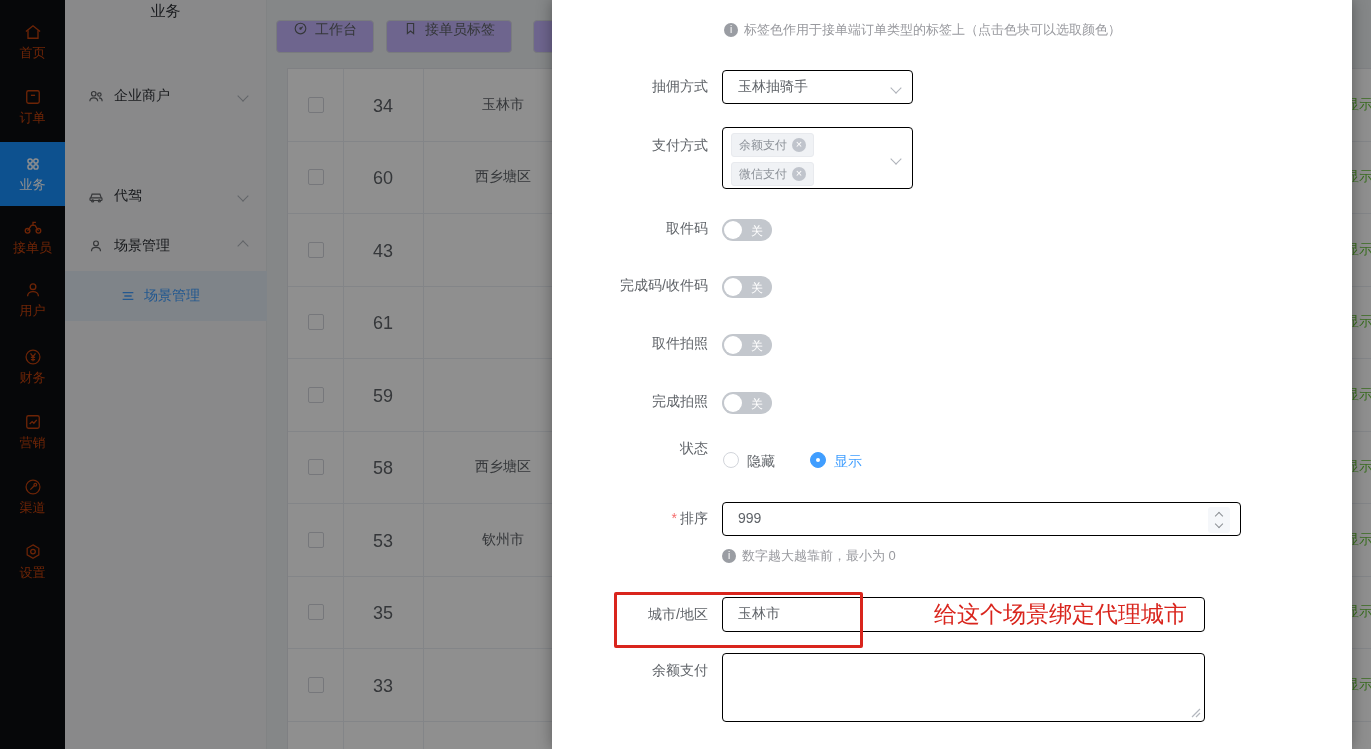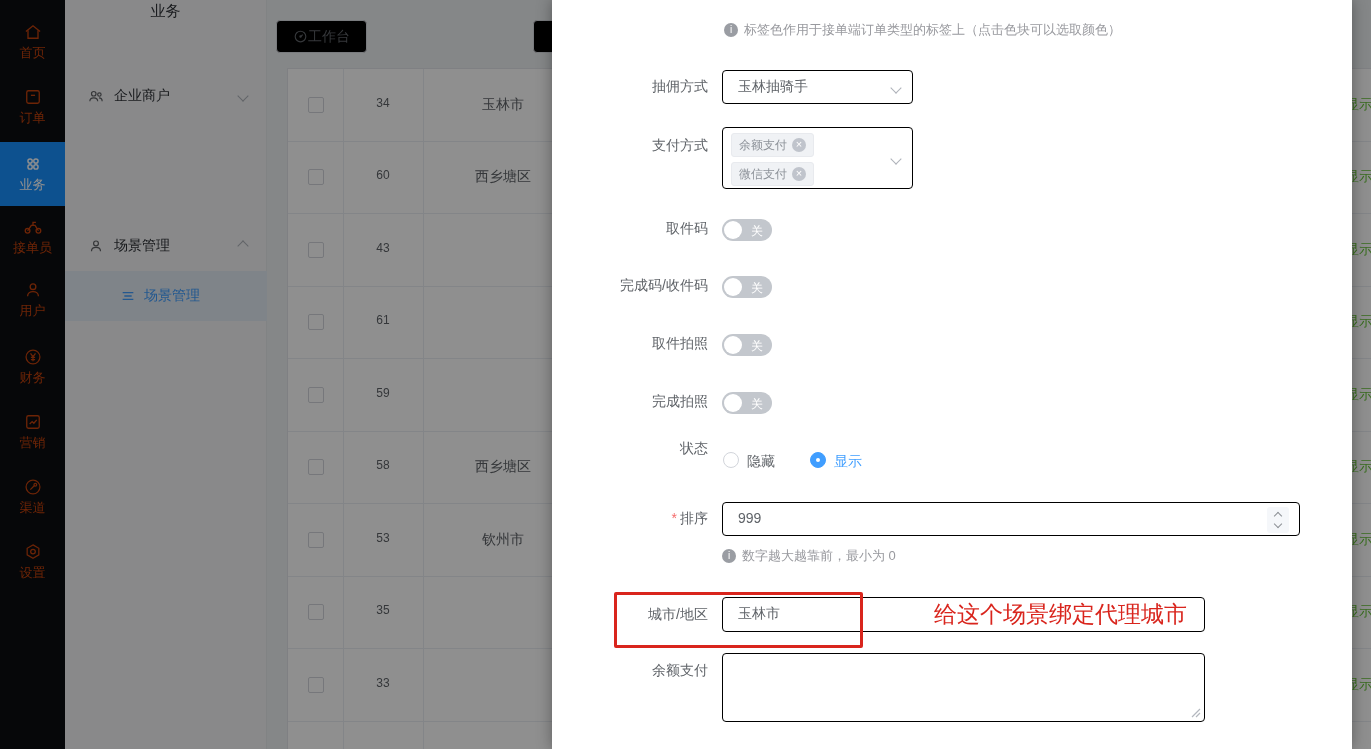--- a/index.html
+++ b/index.html
@@ -22,30 +22,30 @@
   .n2chev{position:absolute;right:20px}
   .n2sub{position:absolute;top:271px;left:0;width:202px;height:50px;background:#e2ebf5;display:flex;align-items:center;font-size:14px;color:var(--accent);cursor:pointer}
   .n2sub .ni{width:16px;height:16px;margin:0 8px 0 55px;color:var(--accent)}
 
   
   .chev{display:inline-block;width:7px;height:7px;border-right:1.5px solid #aeb2b9;border-bottom:1.5px solid #aeb2b9;transform:rotate(45deg)}
   .chev.up{transform:rotate(-135deg)}
   .chev.sm{width:5px;height:5px;border-color:#8d9095}
 
   
-  .btn{position:absolute;top:20px;height:33px;background:#000000;border:1px solid #d8dbe0;border-radius:4px;
-       display:flex;align-items:center;padding:0 16px;font-size:14px;color:#5f6368;box-sizing:border-box;cursor:pointer;z-index:1}
+  .btn{position:absolute;top:20px;height:33px;background:#c4b5fd;border:1px solid #d8dbe0;border-radius:4px;
+       display:flex;align-items:flex-start;gap:7px;padding:0 16px;font-size:14px;color:#5f6368;box-sizing:border-box;cursor:pointer;z-index:1}
   .btn .bi{width:15px;height:15px;color:#5f6368}
 
   
   .tbl{position:absolute;left:287px;top:68px;right:0;bottom:0;background:#fff;border-top:1px solid #e2e5ea;border-left:1px solid #e2e5ea;z-index:1}
   .vline{position:absolute;top:0;bottom:0;width:1px;background:#eaedf2}
   .trow{position:absolute;left:0;width:1084px;height:73px;border-bottom:1px solid #eaedf2;box-sizing:border-box}
   .cb{position:absolute;left:20px;top:50%;margin-top:-8px;width:14px;height:14px;border:1px solid #d2d5db;border-radius:2px;background:#fff;cursor:pointer}
-  .tid{position:absolute;left:55px;width:80px;top:50%;margin-top:-9px;text-align:center;font-size:12px}
+  .tid{position:absolute;left:55px;width:80px;top:50%;margin-top:-9px;text-align:center;font-size:18px}
   .tcity{position:absolute;left:135px;width:160px;top:50%;margin-top:-9px;text-align:center;font-size:14px}
   .tstatus{position:absolute;left:1057px;top:50%;margin-top:-9px;font-size:14px;color:var(--success);white-space:nowrap}
 
   
   .mask{position:absolute;inset:0;background:rgba(0,0,0,0.44);z-index:5}
 
   
   .drawer{position:absolute;left:552px;top:0;width:800px;height:100%;background:#fff;z-index:10;box-shadow:0 0 14px rgba(0,0,0,.35)}
   .note{position:absolute;left:172px;top:21px;display:flex;align-items:center;gap:6px;font-size:13px;color:#98999e}
   .icircle{flex:0 0 auto;width:14px;height:14px;border-radius:50%;background:#9a9da3;color:#fff;font-size:10px;line-height:14px;text-align:center}
@@ -153,20 +153,30 @@
     <div class="n2item" style="top:71px">
       <svg class="ni" viewBox="0 0 24 24" fill="none" stroke="currentColor" stroke-width="1.6">
           <circle cx="9" cy="9" r="3"></circle>
           <path d="M3.8 19c0-3 2.4-4.6 5.2-4.6s5.2 1.6 5.2 4.6"></path>
           <circle cx="16.5" cy="10" r="2.3"></circle>
           <path d="M16 14.6c2.6.2 4.2 1.8 4.2 4.4"></path>
         </svg>
       <span>企业商户</span>
       <span class="chev n2chev"></span>
     </div>
+    <div class="n2item" style="top:171px">
+      <svg class="ni" viewBox="0 0 24 24" fill="none" stroke="currentColor" stroke-width="1.6">
+          <path d="M5 14.5 6.8 9.5h10.4L19 14.5"></path>
+          <rect x="4" y="14.5" width="16" height="3.5" rx="1"></rect>
+          <circle cx="7.5" cy="18.5" r="1.4"></circle>
+          <circle cx="16.5" cy="18.5" r="1.4"></circle>
+        </svg>
+      <span>代驾</span>
+      <span class="chev n2chev"></span>
+    </div>
     <div class="n2item" style="top:221px">
       <svg class="ni" viewBox="0 0 24 24" fill="none" stroke="currentColor" stroke-width="1.6">
           <circle cx="12" cy="8.5" r="3.2"></circle>
           <path d="M6 19c0-3.3 2.7-5.1 6-5.1s6 1.8 6 5.1"></path>
         </svg>
       <span>场景管理</span>
       <span class="chev up n2chev"></span>
     </div>
 
     <div class="n2sub">
@@ -177,20 +187,26 @@
     </div>
   </div>
 
   <div class="btn" style="left:276px">
     <svg class="bi" viewBox="0 0 24 24" fill="none" stroke="currentColor" stroke-width="1.8">
         <circle cx="12" cy="12" r="8.5"></circle>
         <path d="M12 12.5 15.5 9"></path>
         <circle cx="12" cy="12" r="1" fill="currentColor"></circle>
       </svg>
     <span>工作台</span>
+  </div>
+  <div class="btn" style="left:386px">
+    <svg class="bi" viewBox="0 0 24 24" fill="none" stroke="currentColor" stroke-width="1.8">
+        <path d="M7 4h10v16l-5-4-5 4z"></path>
+      </svg>
+    <span>接单员标签</span>
   </div>
   <div class="btn" style="left:533px;width:120px">
     <span></span>
   </div>
 
   <div class="tbl">
     <div class="vline" style="left:55px"></div>
     <div class="vline" style="left:135px"></div>
 
     <div class="trow" style="top:0">
@@ -313,21 +329,21 @@
 
     <div class="flabel" style="top:440px">状态</div>
     <div style="position:absolute;left:171px;top:452px">
       <span class="radio"></span><span class="rlabel">隐藏</span>
     </div>
     <div style="position:absolute;left:258px;top:452px">
       <span class="radio sel"></span><span class="rlabel sel">显示</span>
     </div>
 
     <div class="flabel" style="top:510px"><span class="req">*</span><span>排序</span></div>
-    <div class="inp" style="top:502px;width:578px;height:34px">
+    <div class="inp" style="top:502px;width:519px;height:34px">
       <span class="sel-val">999</span>
       <span class="step">
         <span class="chev sm up"></span>
         <span class="chev sm"></span>
       </span>
     </div>
     <div class="hint">
       <span class="icircle"><span>i</span></span>
       <span>数字越大越靠前，最小为 0</span>
     </div>

